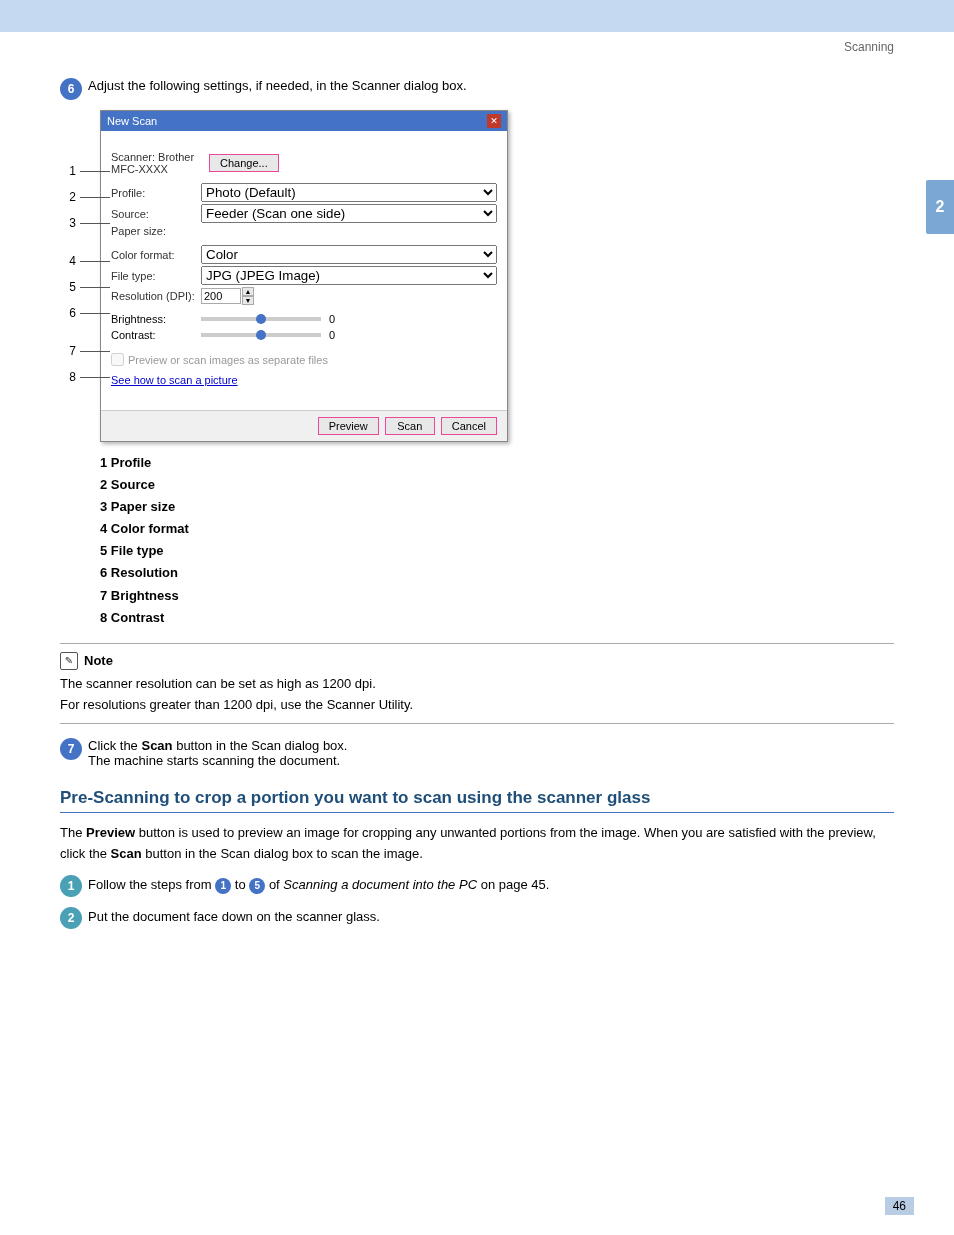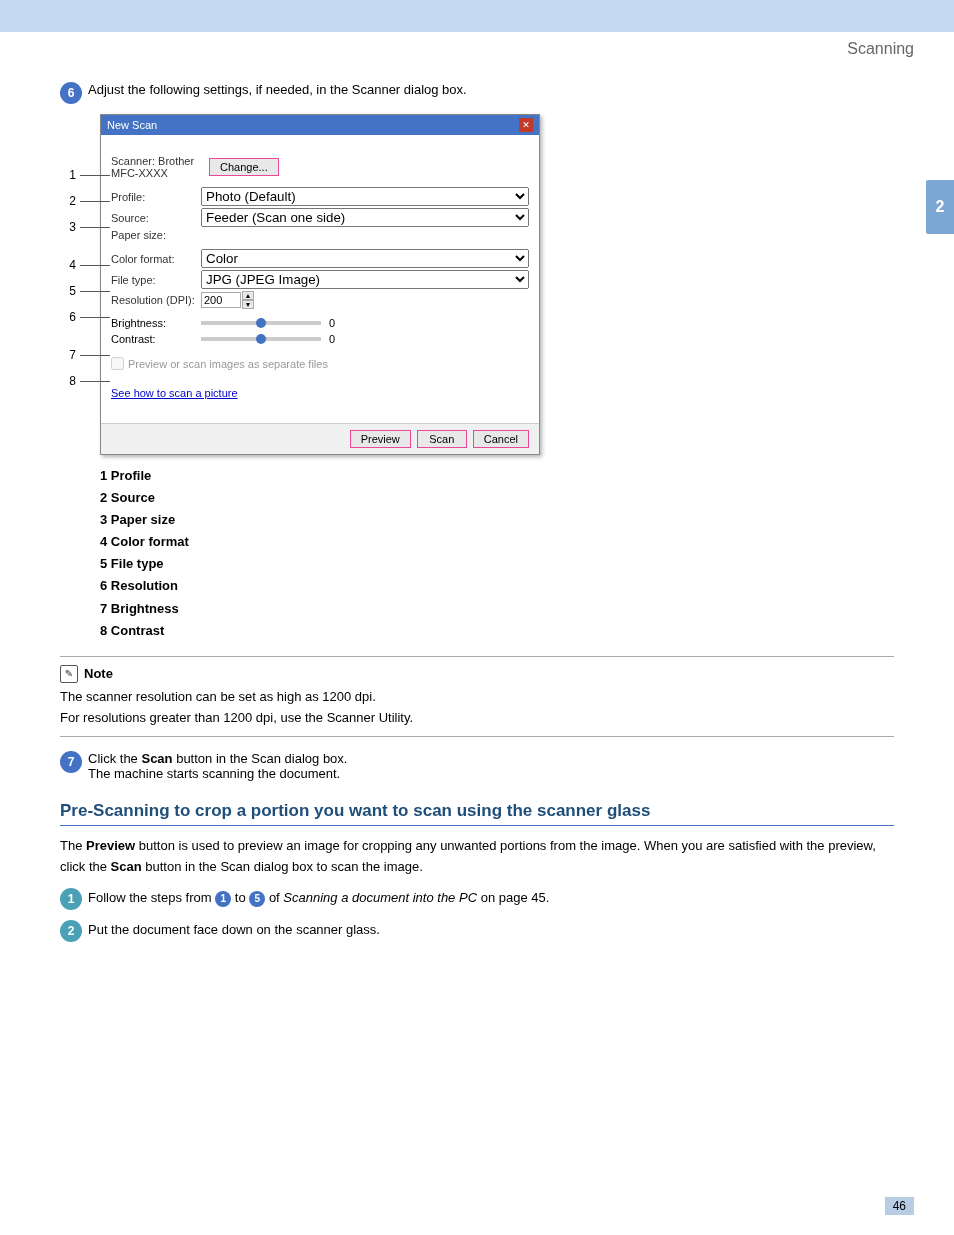--- a/index.html
+++ b/index.html
@@ -36,22 +36,22 @@
     }
 
     .content-area {
       padding: 20px 60px 20px 60px;
     }
 
     
     .page-header {
       text-align: right;
       color: #666;
-      font-size: 16px;
-      padding: 8px 40px 4px 0;
+      font-size: 12px;
+      padding: 8px 60px 4px 0;
     }
 
     
     .step-circle {
       display: inline-flex;
       align-items: center;
       justify-content: center;
       width: 22px;
       height: 22px;
       border-radius: 50%;
@@ -75,21 +75,21 @@
     }
 
     
     .dialog-wrapper {
       margin: 10px 0 10px 40px;
       position: relative;
     }
     .dialog-box {
       border: 1px solid #888;
       background: #f0f0f0;
-      width: 440px;
+      width: 408px;
       font-size: 11px;
       color: #000;
       box-shadow: 2px 2px 4px rgba(0,0,0,0.3);
     }
     .dialog-titlebar {
       background: #4472c4;
       color: #fff;
       padding: 3px 6px;
       font-size: 11px;
       display: flex;
@@ -411,21 +411,21 @@
         <div class="dialog-slider-row">
           <span class="dialog-slider-label">Contrast:</span>
           <div class="slider-track">
             <div class="slider-thumb"></div>
           </div>
           <span class="slider-value">0</span>
         </div>
 
         <div style="height:8px;"></div>
 
-        <div style="display:flex; align-items:center; margin-bottom:17px;">
+        <div style="display:flex; align-items:center; margin-bottom:8px;">
           <input type="checkbox" disabled="" style="margin-right: 4px;">
           <span style="font-size:11px; color:#999;">Preview or scan images as separate files</span>
         </div>
 
         <div style="margin-bottom:4px;">
           <a href="#" style="font-size:11px; color:#0000cc;">See how to scan a picture</a>
         </div>
       </div>
 
       <div class="dialog-footer">

